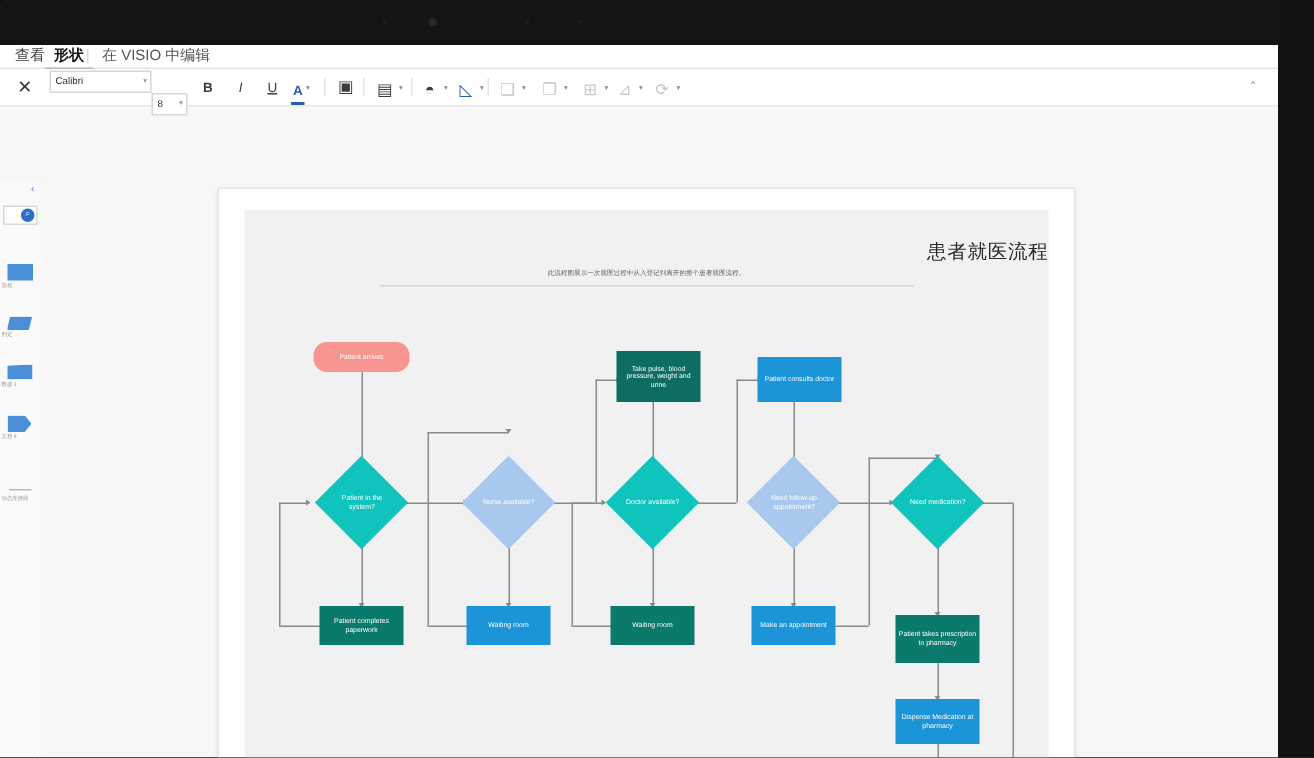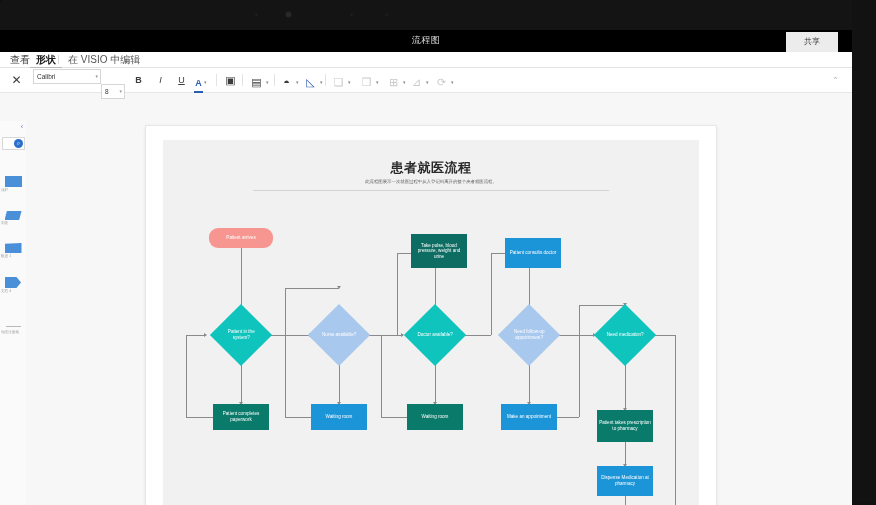--- a/index.html
+++ b/index.html
@@ -66,22 +66,22 @@
   .sh-pent{width:16px;height:11px;clip-path:polygon(0 0,72% 0,100% 50%,72% 100%,0 100%);}
   .sh-line{width:15px;height:1px;background:#b9b9b9;}
 
   
   #canvas{position:absolute;left:26px;top:91px;right:0;bottom:0;background:#f7f7f7;}
   #page{position:absolute;left:120px;top:5px;width:570px;height:406px;background:#fff;
         box-shadow:0 0 0 1px #e7e7e7, 0 1px 4px rgba(0,0,0,.12);}
   #drawing{position:absolute;left:17px;top:14px;width:536px;height:376px;background:#f1f1f1;}
 
   
-  #fc-title{position:absolute;left:0;right:0;top:19px;text-align:center;font-size:13px;
-            font-weight:bold;color:#2a2a2a;letter-spacing:.5px;}
+  #fc-title{position:absolute;left:0;right:0;top:19px;text-align:right;font-size:13px;
+            font-weight:normal;color:#2a2a2a;letter-spacing:.5px;}
   #fc-sub{position:absolute;left:90px;right:90px;top:39px;text-align:center;font-size:4.4px;
           color:#5e5e5e;line-height:6px;}
   #fc-rule{position:absolute;left:90px;right:90px;top:50px;height:1px;background:#d3d3d3;}
 
   
   .node{position:absolute;color:#fff;display:flex;align-items:center;justify-content:center;
         text-align:center;font-size:4.6px;line-height:5.6px;padding:1px;box-sizing:border-box;}
   .n-term{border-radius:9px;}
   .n-dia{transform:rotate(45deg);}
   .n-dia > span{transform:rotate(-45deg);display:block;width:52px;}
@@ -103,24 +103,20 @@
     <div id="webcam"></div>
     <div id="mic-a"></div>
     <div id="mic-b"></div>
     <div id="mic-c"></div>
   </div>
   <div id="bezel-right"></div>
   <div id="bezel-bottom"></div>
 
   <div id="screen">
 
-    <div id="titlebar">
-      <div id="doc-title">流程图</div>
-      <div id="share-btn">共享</div>
-    </div>
 
     <div id="tabs">
       <div class="tab" id="tab-view">查看</div>
       <div class="tab sel" id="tab-shape">形状</div>
       <div id="tab-sep"></div>
       <div class="tab" id="tab-edit">在 VISIO 中编辑</div>
     </div>
 
     <div id="toolbar">
       <div class="tb tb-ico" style="left:8px;font-size:12px;">✕</div>

